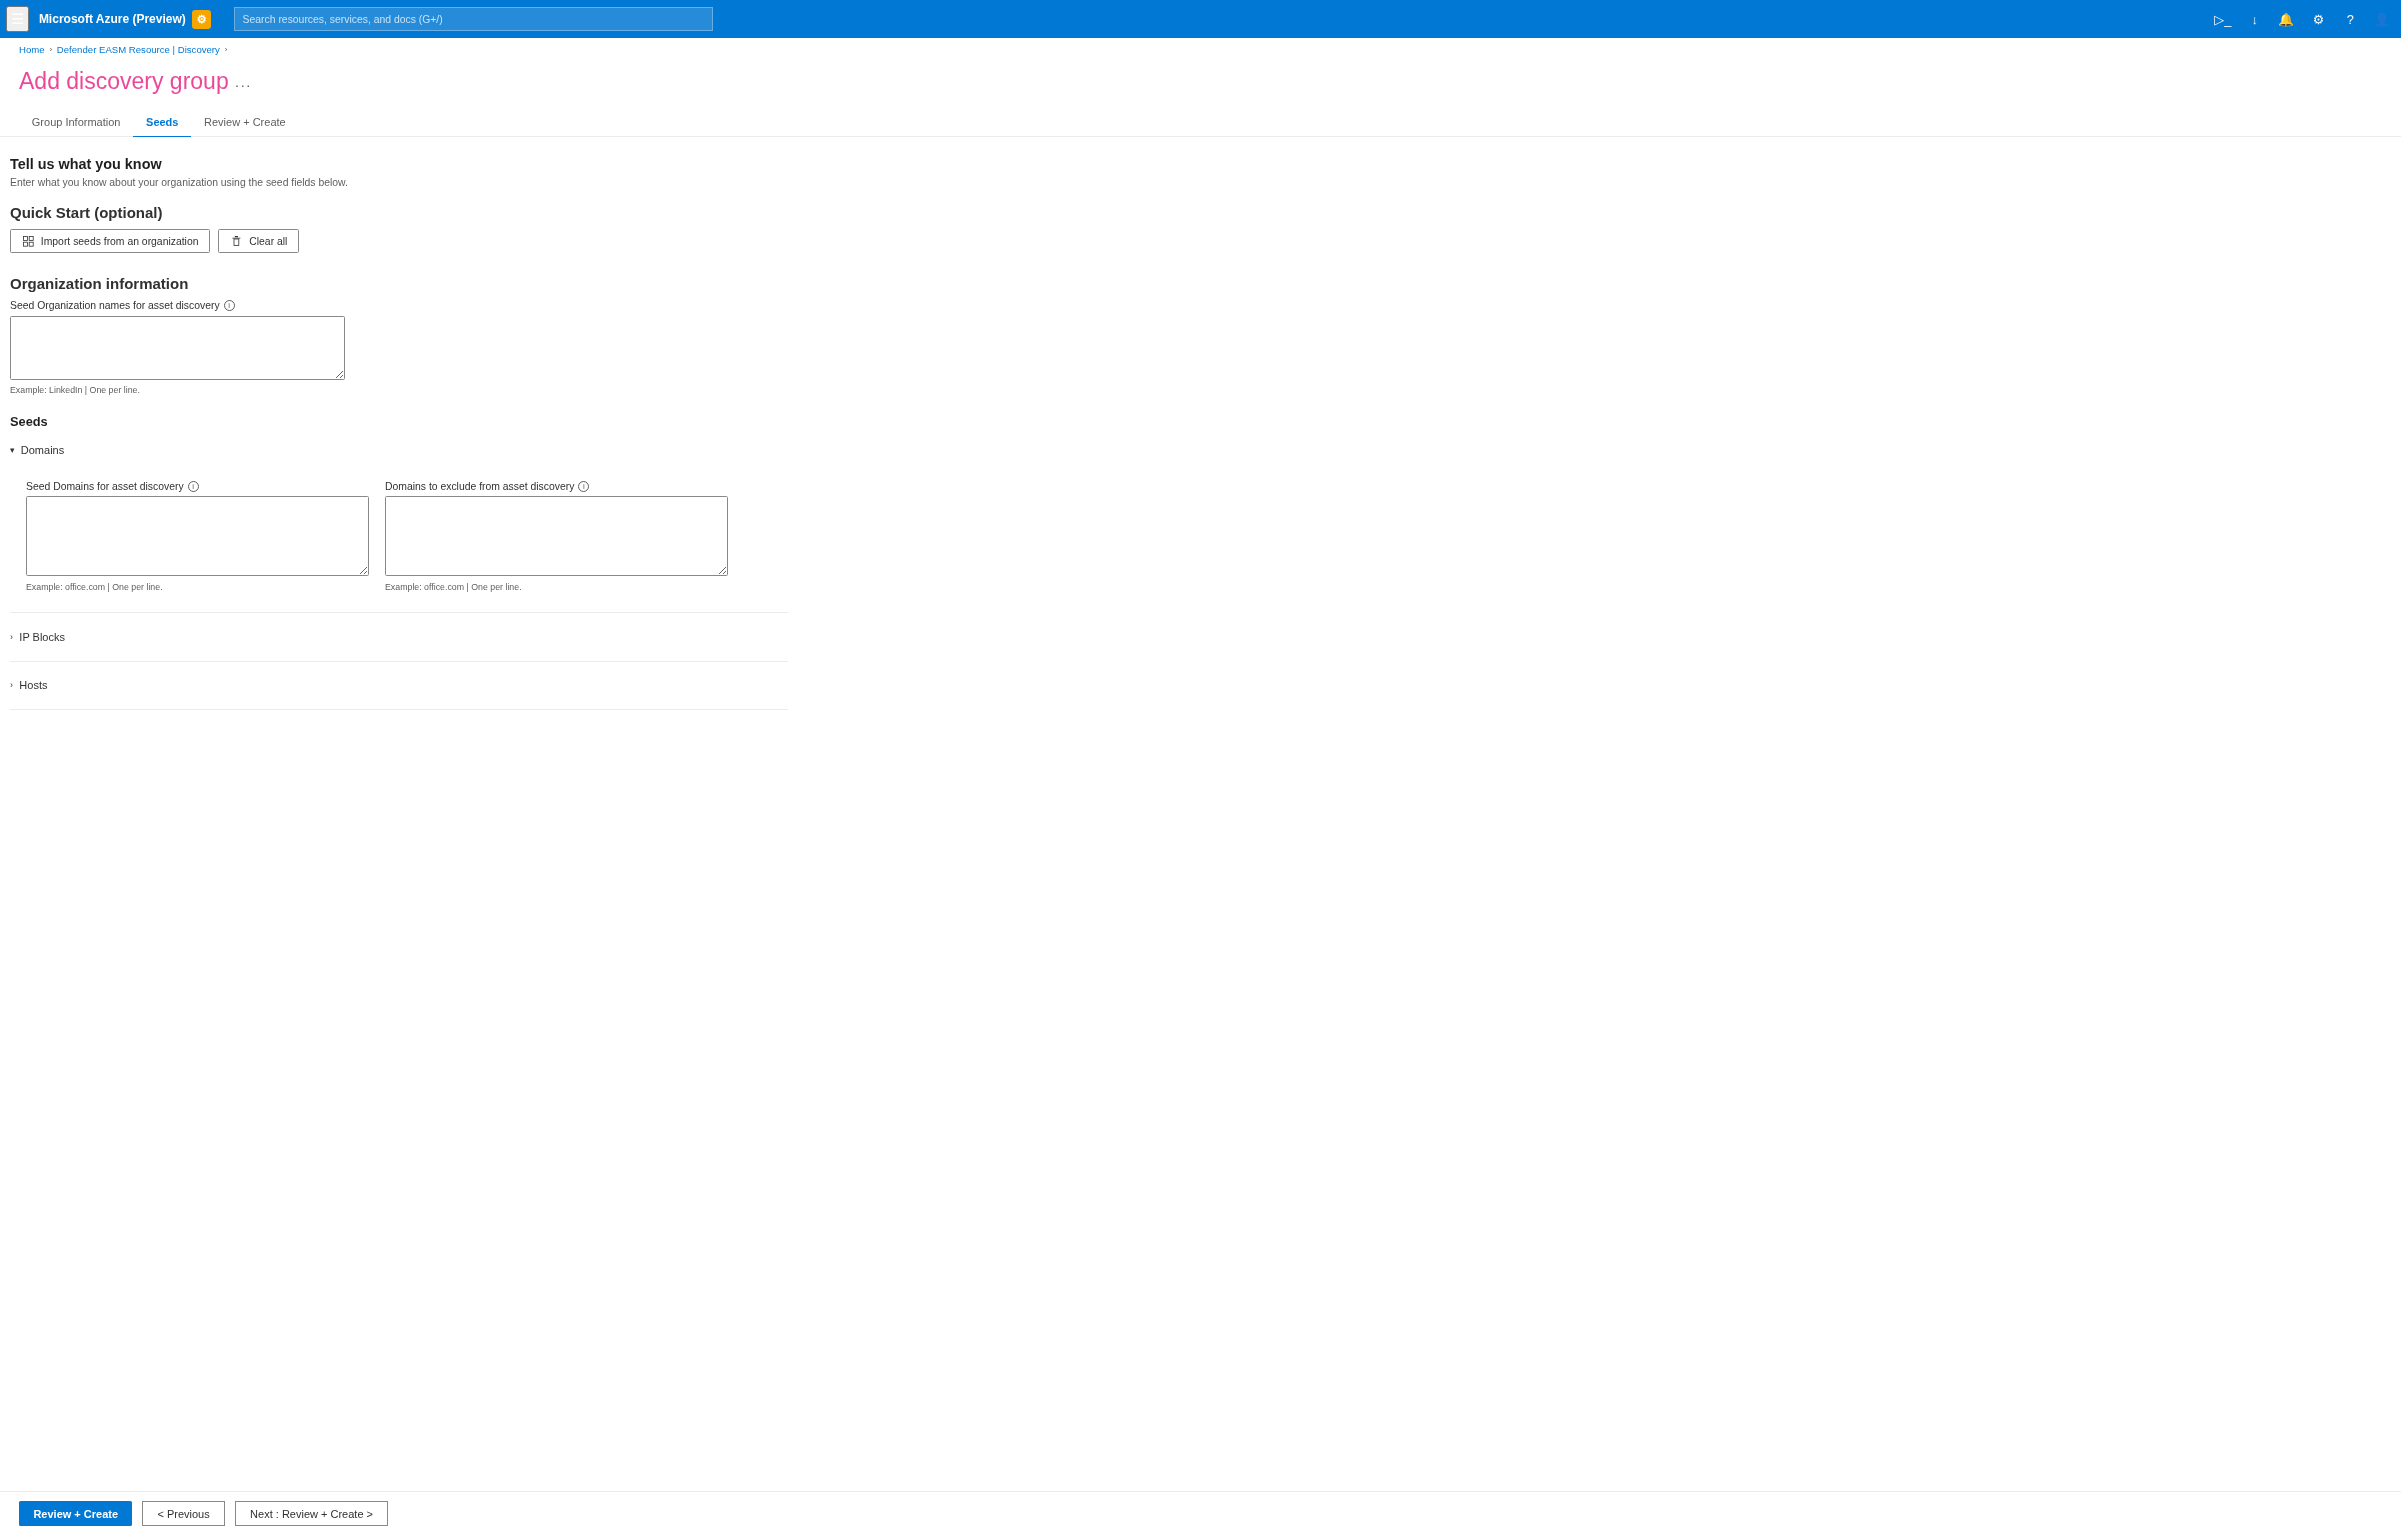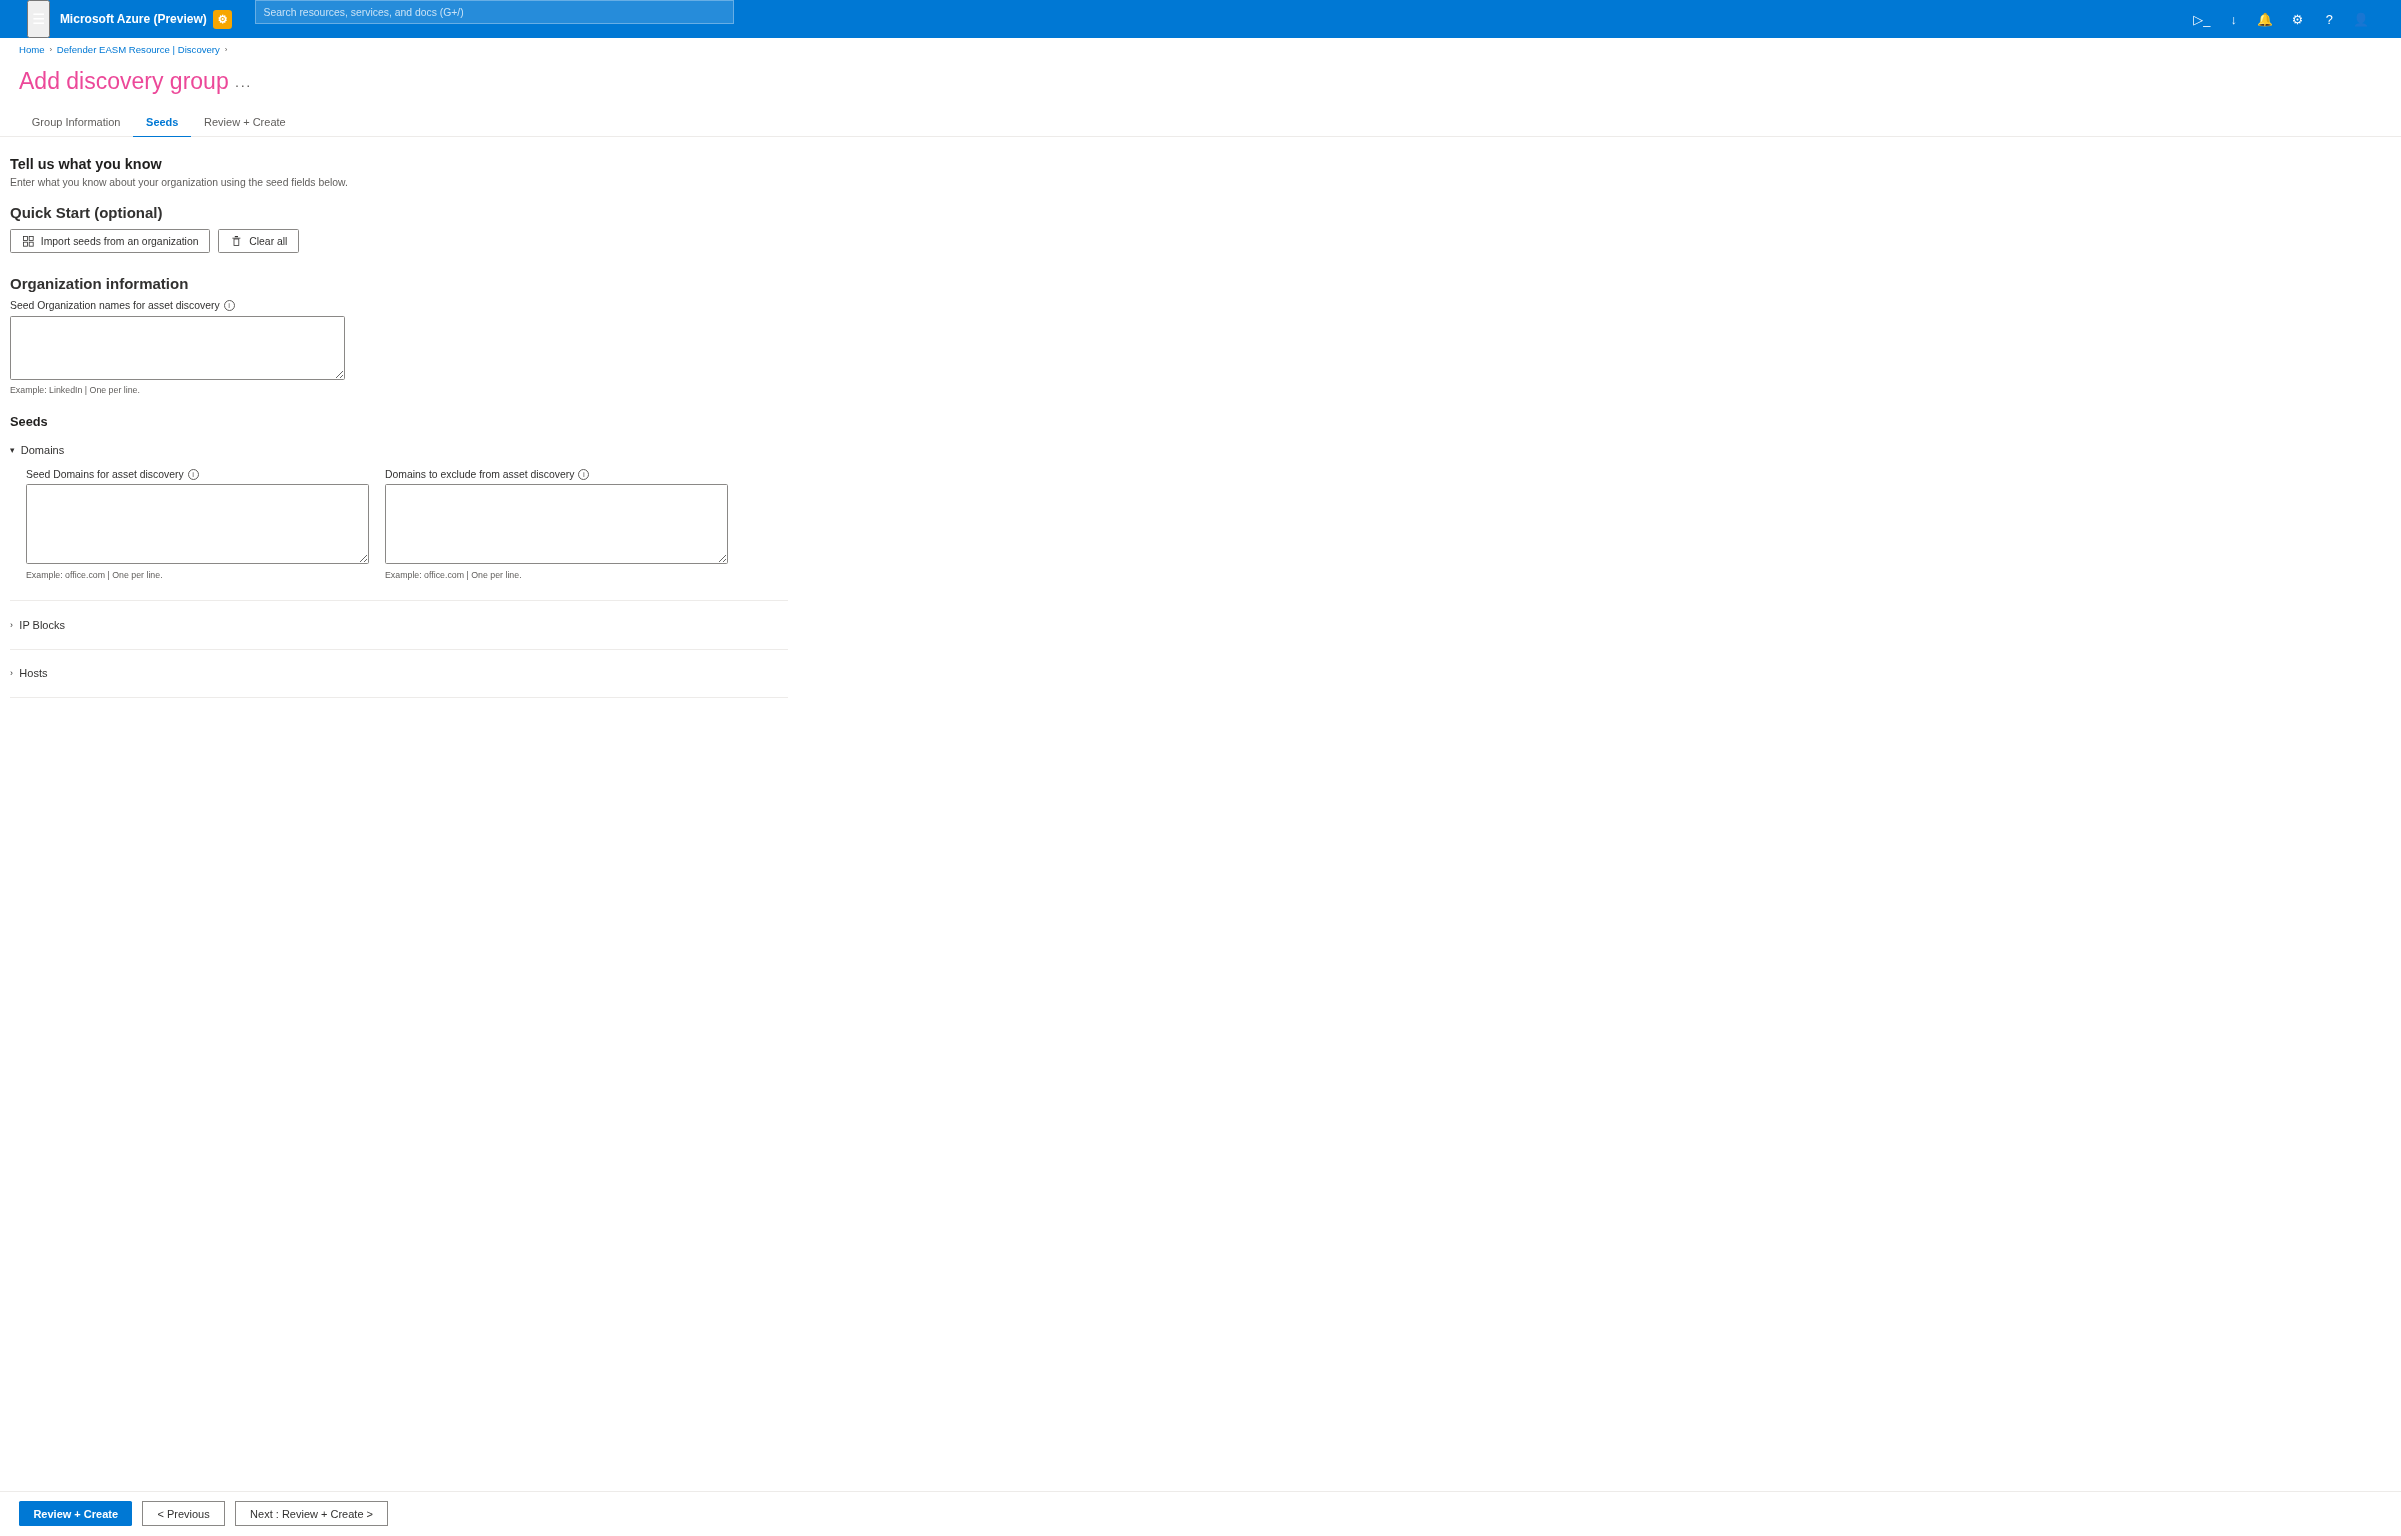--- a/index.html
+++ b/index.html
@@ -3,21 +3,22 @@
   <meta charset="utf-8">
   <style>
     * { box-sizing: border-box; margin: 0; padding: 0; }
     body { font-family: 'Segoe UI', Arial, sans-serif; font-size: 11px; color: #323130; background: #fff; }
 
     
     .top-nav {
       background: #0078d4;
       height: 38px;
       display: flex;
-      padding: 0 27px;
+      align-items: center;
+      padding: 0 6px;
       gap: 9.6px;
     }
     .nav-hamburger {
       color: #fff;
       font-size: 14.4px;
       cursor: pointer;
       padding: 3.2px;
     }
     .nav-title {
       color: #fff;
@@ -232,20 +233,21 @@
       font-size: 11px;
       color: #323130;
       user-select: none;
     }
     .collapse-icon {
       font-size: 8.8px;
       color: #323130;
     }
     .collapsible-content {
       padding: 8px 0 8px 16px;
+      margin-top: 12px;
     }
 
     .two-col-fields {
       display: grid;
       grid-template-columns: 1fr 1fr;
       gap: 16px;
       max-width: 702px;
     }
     .domain-textarea { height: 80px; width: 100%; }
 

